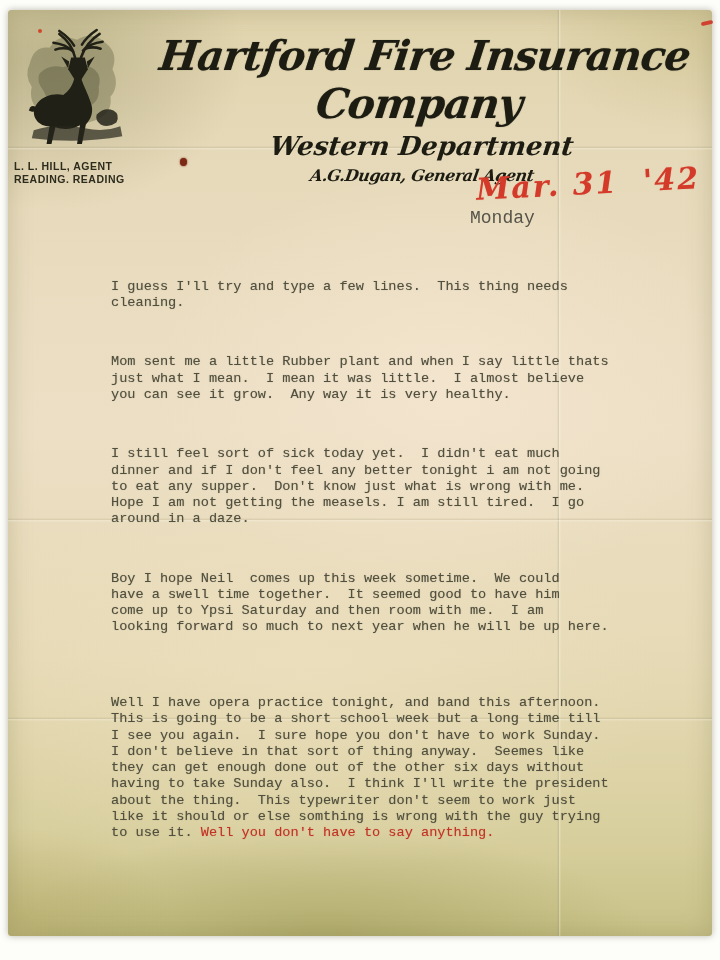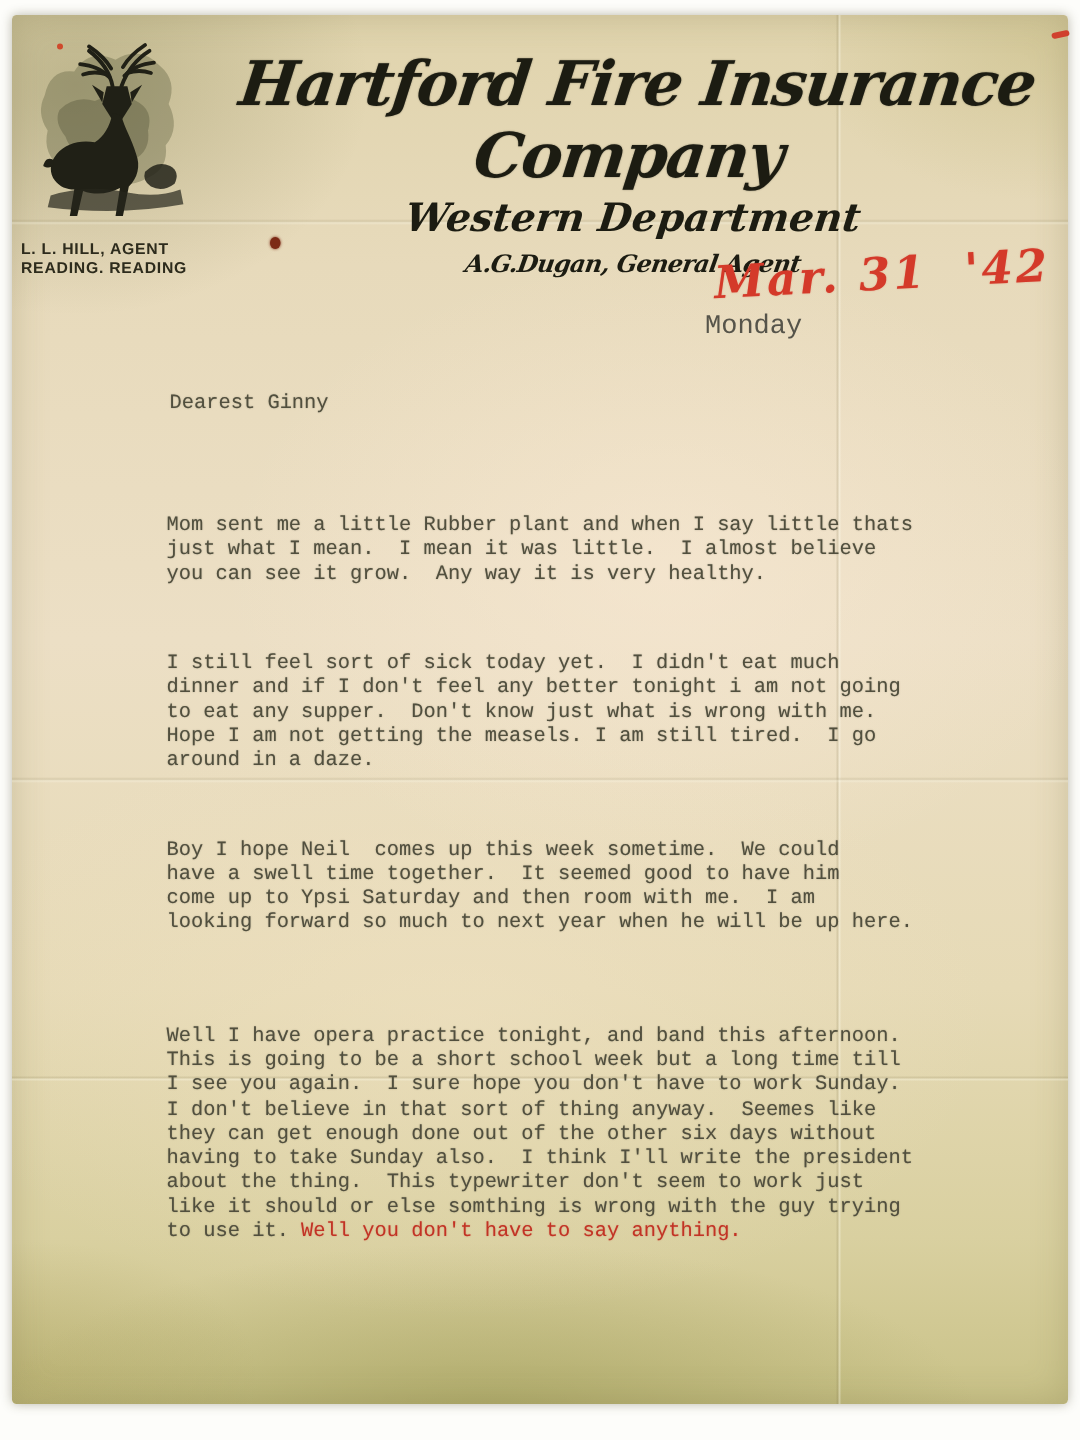--- a/index.html
+++ b/index.html
@@ -141,22 +141,23 @@
     <div class="header-script">
       <div class="company-name">Hartford Fire Insurance Company</div>
       <div class="department">Western Department</div>
       <div class="general-agent">A.G.Dugan, General Agent</div>
     </div>
 
     <div class="date-hand">Mar. 31  '42</div>
     <div class="date-day">Monday</div>
 
     <div class="letter-body">
-      <div class="salutation">Dearest Ginny</div>
 
+      <p class="para" data-color="black">I guess I'll try and type a few lines.  This thing needs
+cleaning.</p>
       <p class="para" data-color="black">Mom sent me a little Rubber plant and when I say little thats
 just what I mean.  I mean it was little.  I almost believe
 you can see it grow.  Any way it is very healthy.</p>
       <p class="para" data-color="black">I still feel sort of sick today yet.  I didn't eat much
 dinner and if I don't feel any better tonight i am not going
 to eat any supper.  Don't know just what is wrong with me.
 Hope I am not getting the measels. I am still tired.  I go
 around in a daze.</p>
       <p class="para" data-color="black">Boy I hope Neil  comes up this week sometime.  We could
 have a swell time together.  It seemed good to have him

